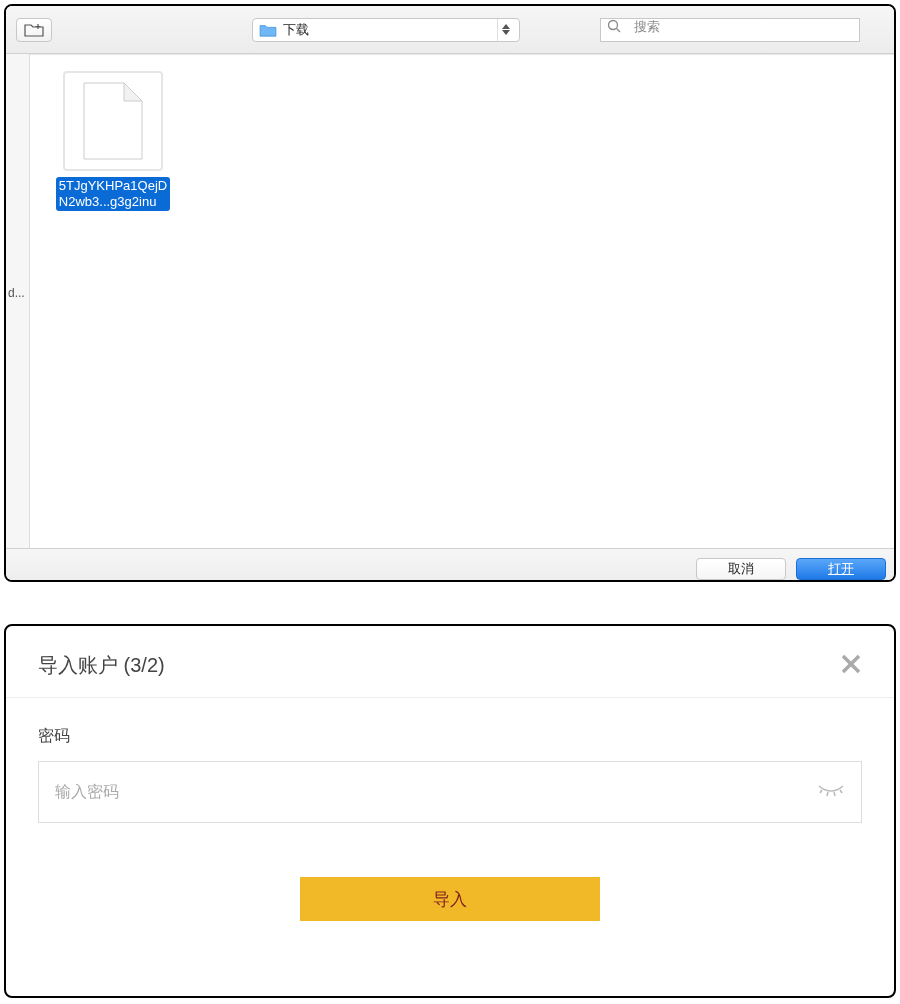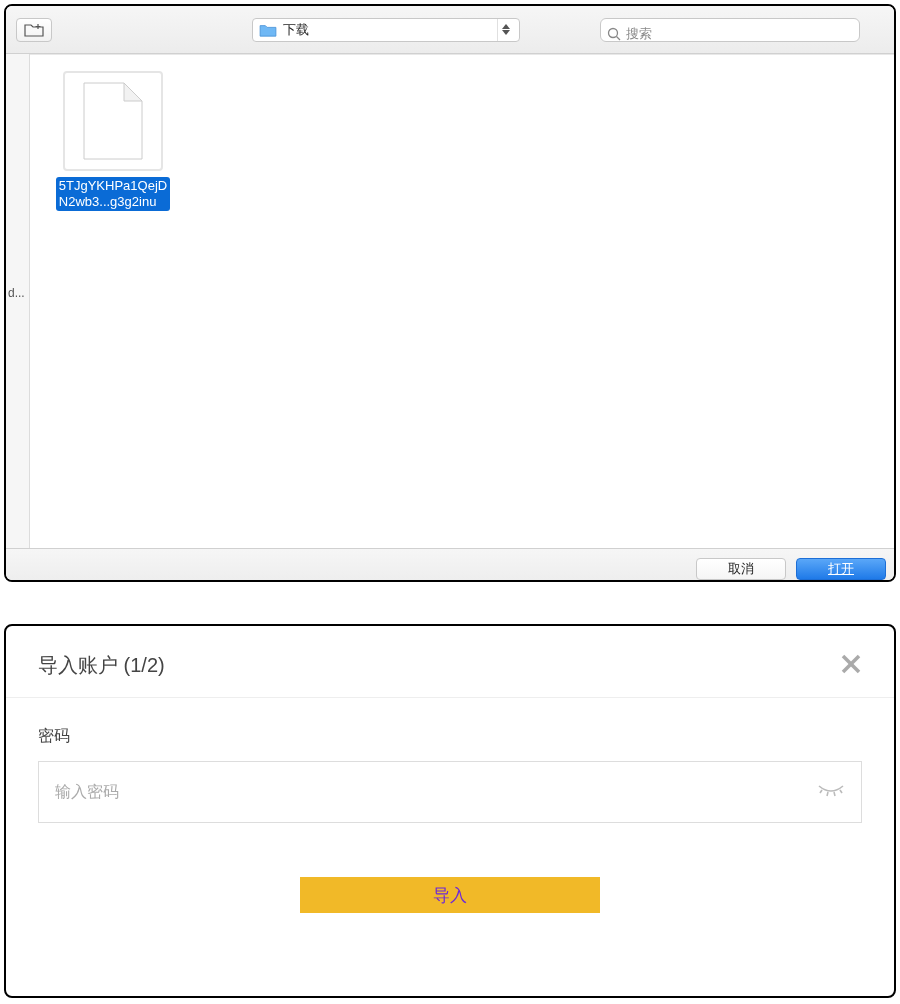--- a/index.html
+++ b/index.html
@@ -64,26 +64,26 @@
       flex-direction: column;
       align-items: center;
       justify-content: center;
       gap: 1px;
     }
     .fd-search {
       margin-left: 70px;
       width: 260px;
       height: 24px;
       border: 1px solid #c8c8c8;
-      border-radius: 6px;
-      background: #fff;
-      display: flex;
-      align-items: flex-end;
+      border-radius: 0;
+      background: #fff;
+      display: flex;
+      align-items: flex-start;
       padding: 0 6px;
-      gap: 5px;
+      gap: 13px;
     }
     .fd-search input {
       border: none;
       outline: none;
       font-size: 13px;
       flex: 1;
       background: transparent;
     }
     .fd-search input::placeholder { color: #888; }
 
@@ -219,23 +219,23 @@
       flex: 1;
       border: none;
       outline: none;
       font-size: 16px;
       background: transparent;
     }
     .password-wrap input::placeholder { color: #aaa; }
     .eye-toggle { color: #bbb; cursor: pointer; }
     .import-submit {
       width: 300px;
-      height: 36px;
+      height: 44px;
       background: #f1b928;
-      color: #6d28d9;
+      color: #7f1d1d;
       font-size: 17px;
       display: flex;
       align-items: center;
       justify-content: center;
       margin: 54px auto 0 auto;
       cursor: pointer;
     }
   </style>
 </head>
 <body>
@@ -296,21 +296,21 @@
       <span>取消</span>
     </div>
     <div class="btn btn-primary">
       <span>打开</span>
     </div>
   </div>
 </div>
 
 <div class="import-dialog">
   <div class="import-header">
-    <div class="import-title">导入账户 (1/2)</div>
+    <div class="import-title">导入账户 (3/2)</div>
     <div class="import-close">
       <svg width="22" height="22" viewBox="0 0 22 22">
         <line x1="3" y1="3" x2="19" y2="19" stroke="#aaa" stroke-width="3.5"></line>
         <line x1="19" y1="3" x2="3" y2="19" stroke="#aaa" stroke-width="3.5"></line>
       </svg>
     </div>
   </div>
 
   <div class="import-body">
     <div class="field-label">密码</div>

